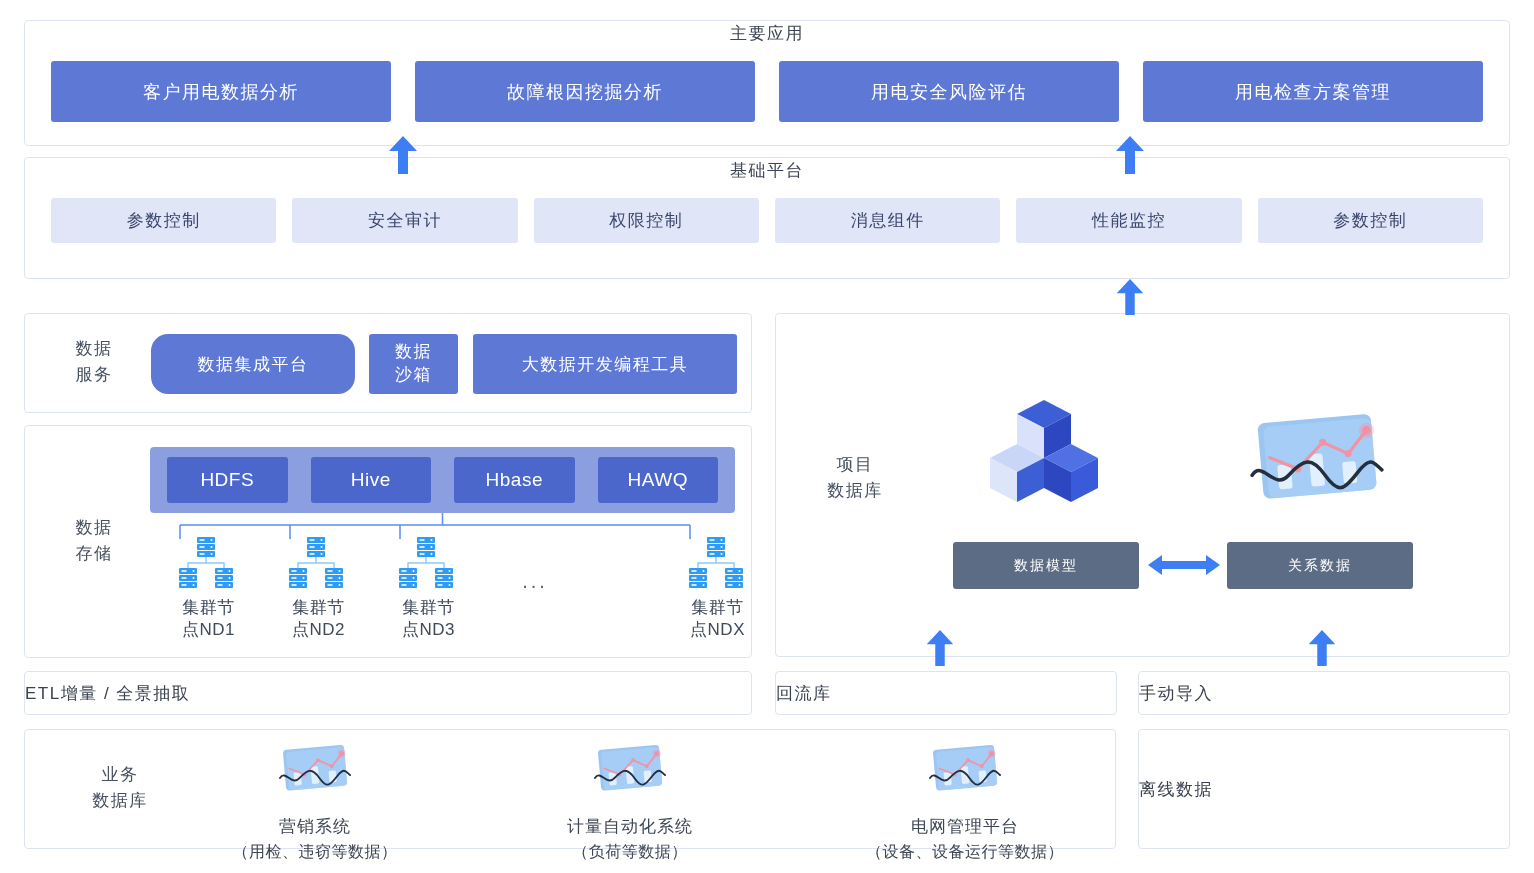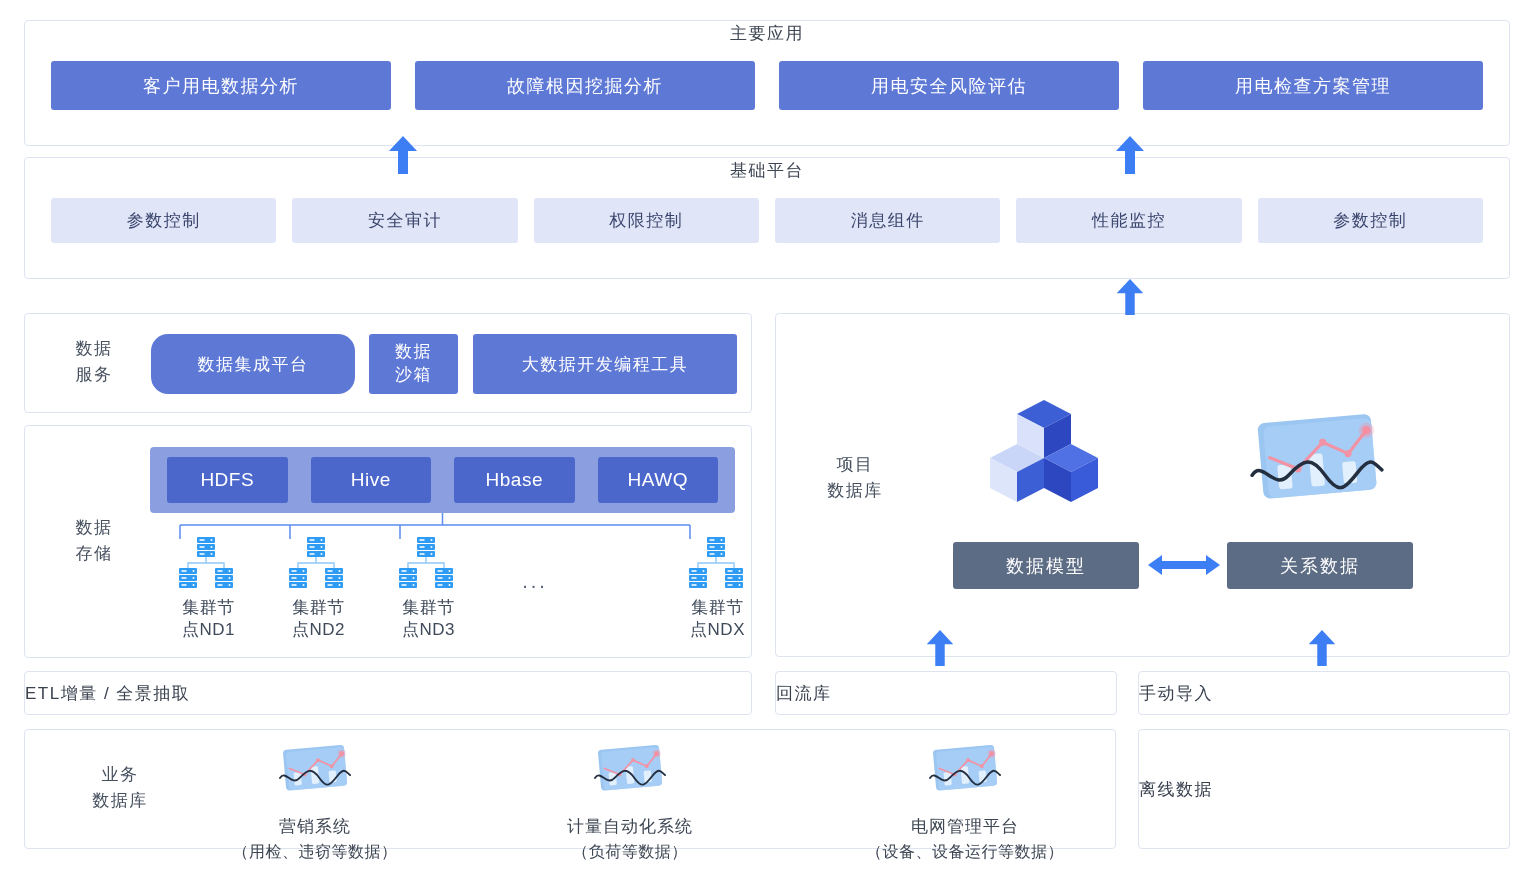--- a/index.html
+++ b/index.html
@@ -6,23 +6,23 @@
   body { font-family:"Liberation Sans","DejaVu Sans",sans-serif; background:#fff; }
   .canvas { position:relative; width:1534px; height:873px; background:#fff; overflow:hidden; }
   .abs { position:absolute; }
   .box { position:absolute; background:#fff; border:1px solid #dde3f0; border-radius:4px; }
   .flex-center { display:flex; align-items:center; }
   .box-title { text-align:center; margin-top:1px; font-size:17px; color:#3e4654; letter-spacing:1.5px; }
   .btn { display:flex; align-items:center; justify-content:center; border-radius:3px; letter-spacing:1.5px; cursor:default; }
   .btn-dark { background:#5e78d6; color:#fff; font-size:18px; }
   .btn-light { background:#e0e5f8; color:#39456b; font-size:17px; }
   .btn-deep { background:#4b67cb; color:#fff; font-size:19px; letter-spacing:0.5px; }
-  .btn-slate { background:#5d6c85; color:#fff; font-size:18px; letter-spacing:2px; }
+  .btn-slate { background:#5d6c85; color:#fff; font-size:14px; letter-spacing:2px; }
   .row { display:flex; margin-top:16px; padding:0 26px; }
-  .row-apps { gap:24px; } .row-apps .btn { flex:1; height:49px; }
+  .row-apps { gap:24px; } .row-apps .btn { flex:1; height:61px; }
   .row-platform { gap:16px; } .row-platform .btn { flex:1; height:45px; }
   .layer-label { position:absolute; white-space:pre-line; text-align:center; font-size:17px; line-height:1.55; color:#46505f; letter-spacing:1.5px; }
   .hdfs-wrap { position:absolute; background:#8b9edf; border-radius:4px; display:flex; align-items:center; gap:23px; padding:0 17px; }
   .hdfs-wrap .btn { flex:1; height:46px; }
   .pre { white-space:pre-line; text-align:center; line-height:1.35; }
   .node { position:absolute; width:110px; display:flex; flex-direction:column; align-items:flex-end; }
   .node-label { margin-top:6px; white-space:pre-line; text-align:center; font-size:17px; line-height:1.3; color:#3f4a5a; letter-spacing:0.5px; }
   .ellipsis { position:absolute; font-size:20px; color:#55607a; letter-spacing:3px; }
   .bar-text { font-size:17px; color:#3a4250; letter-spacing:1.5px; }
   .sys { position:absolute; display:flex; flex-direction:column; align-items:center; }

